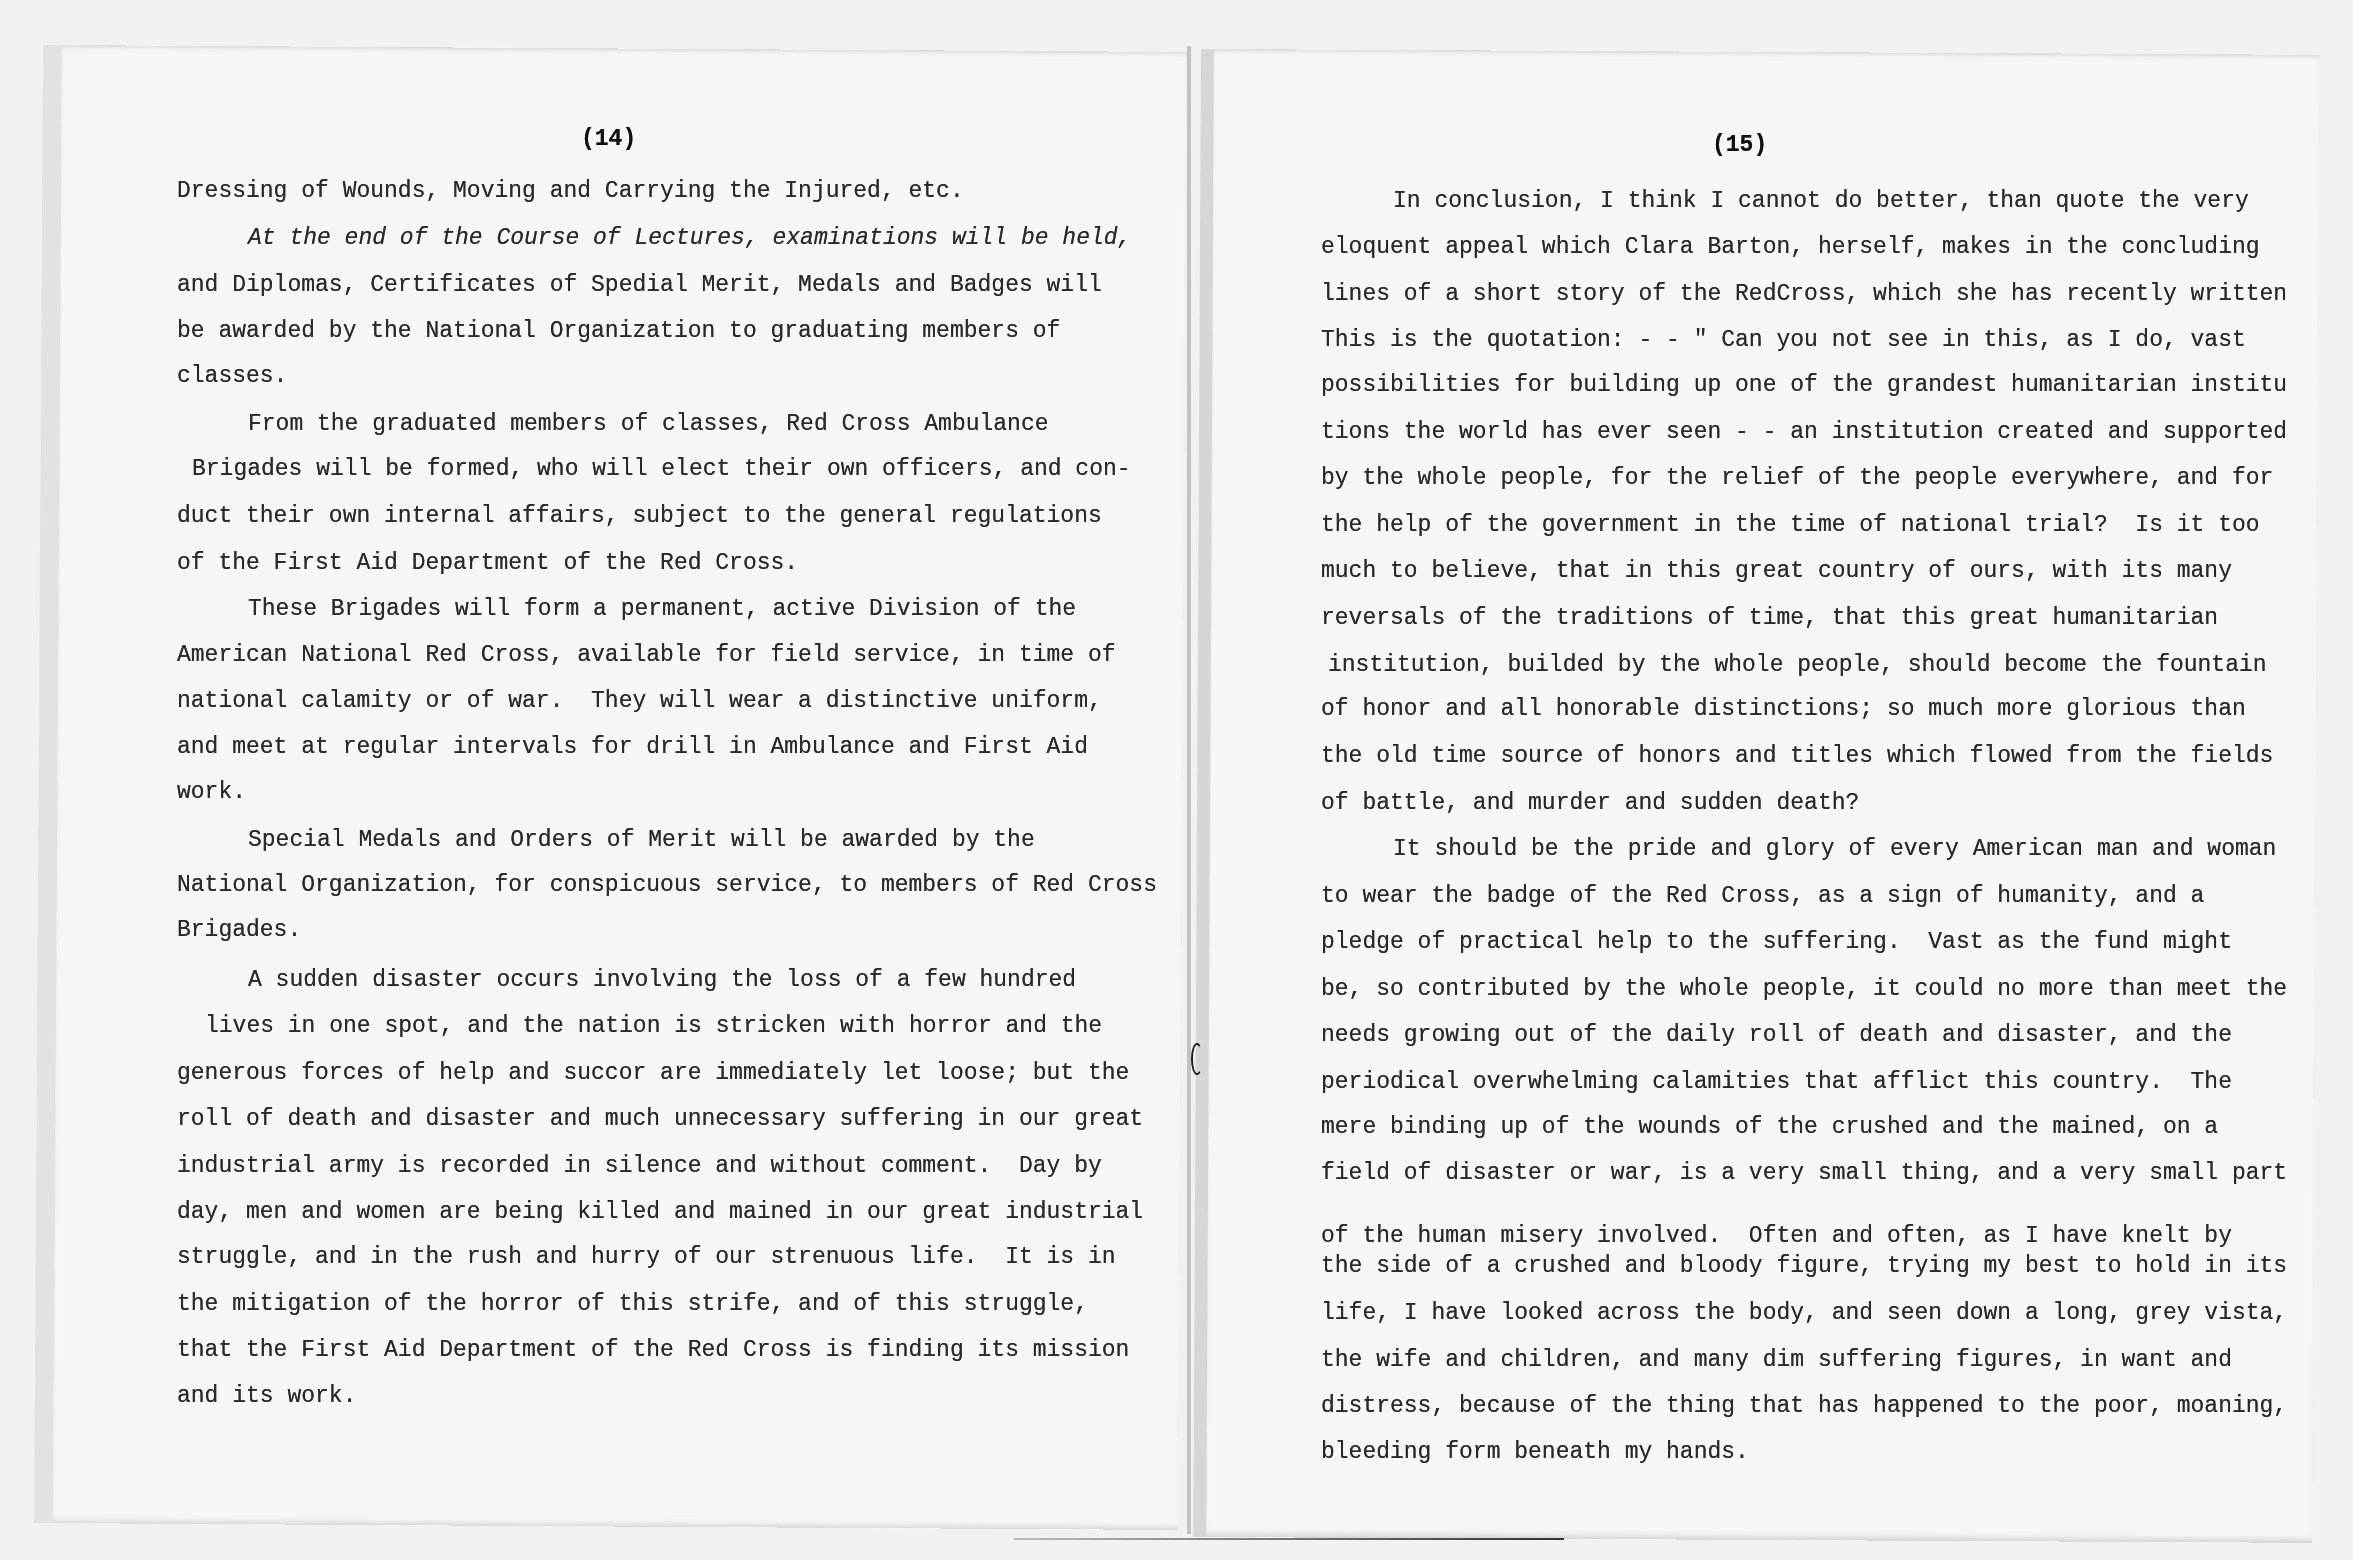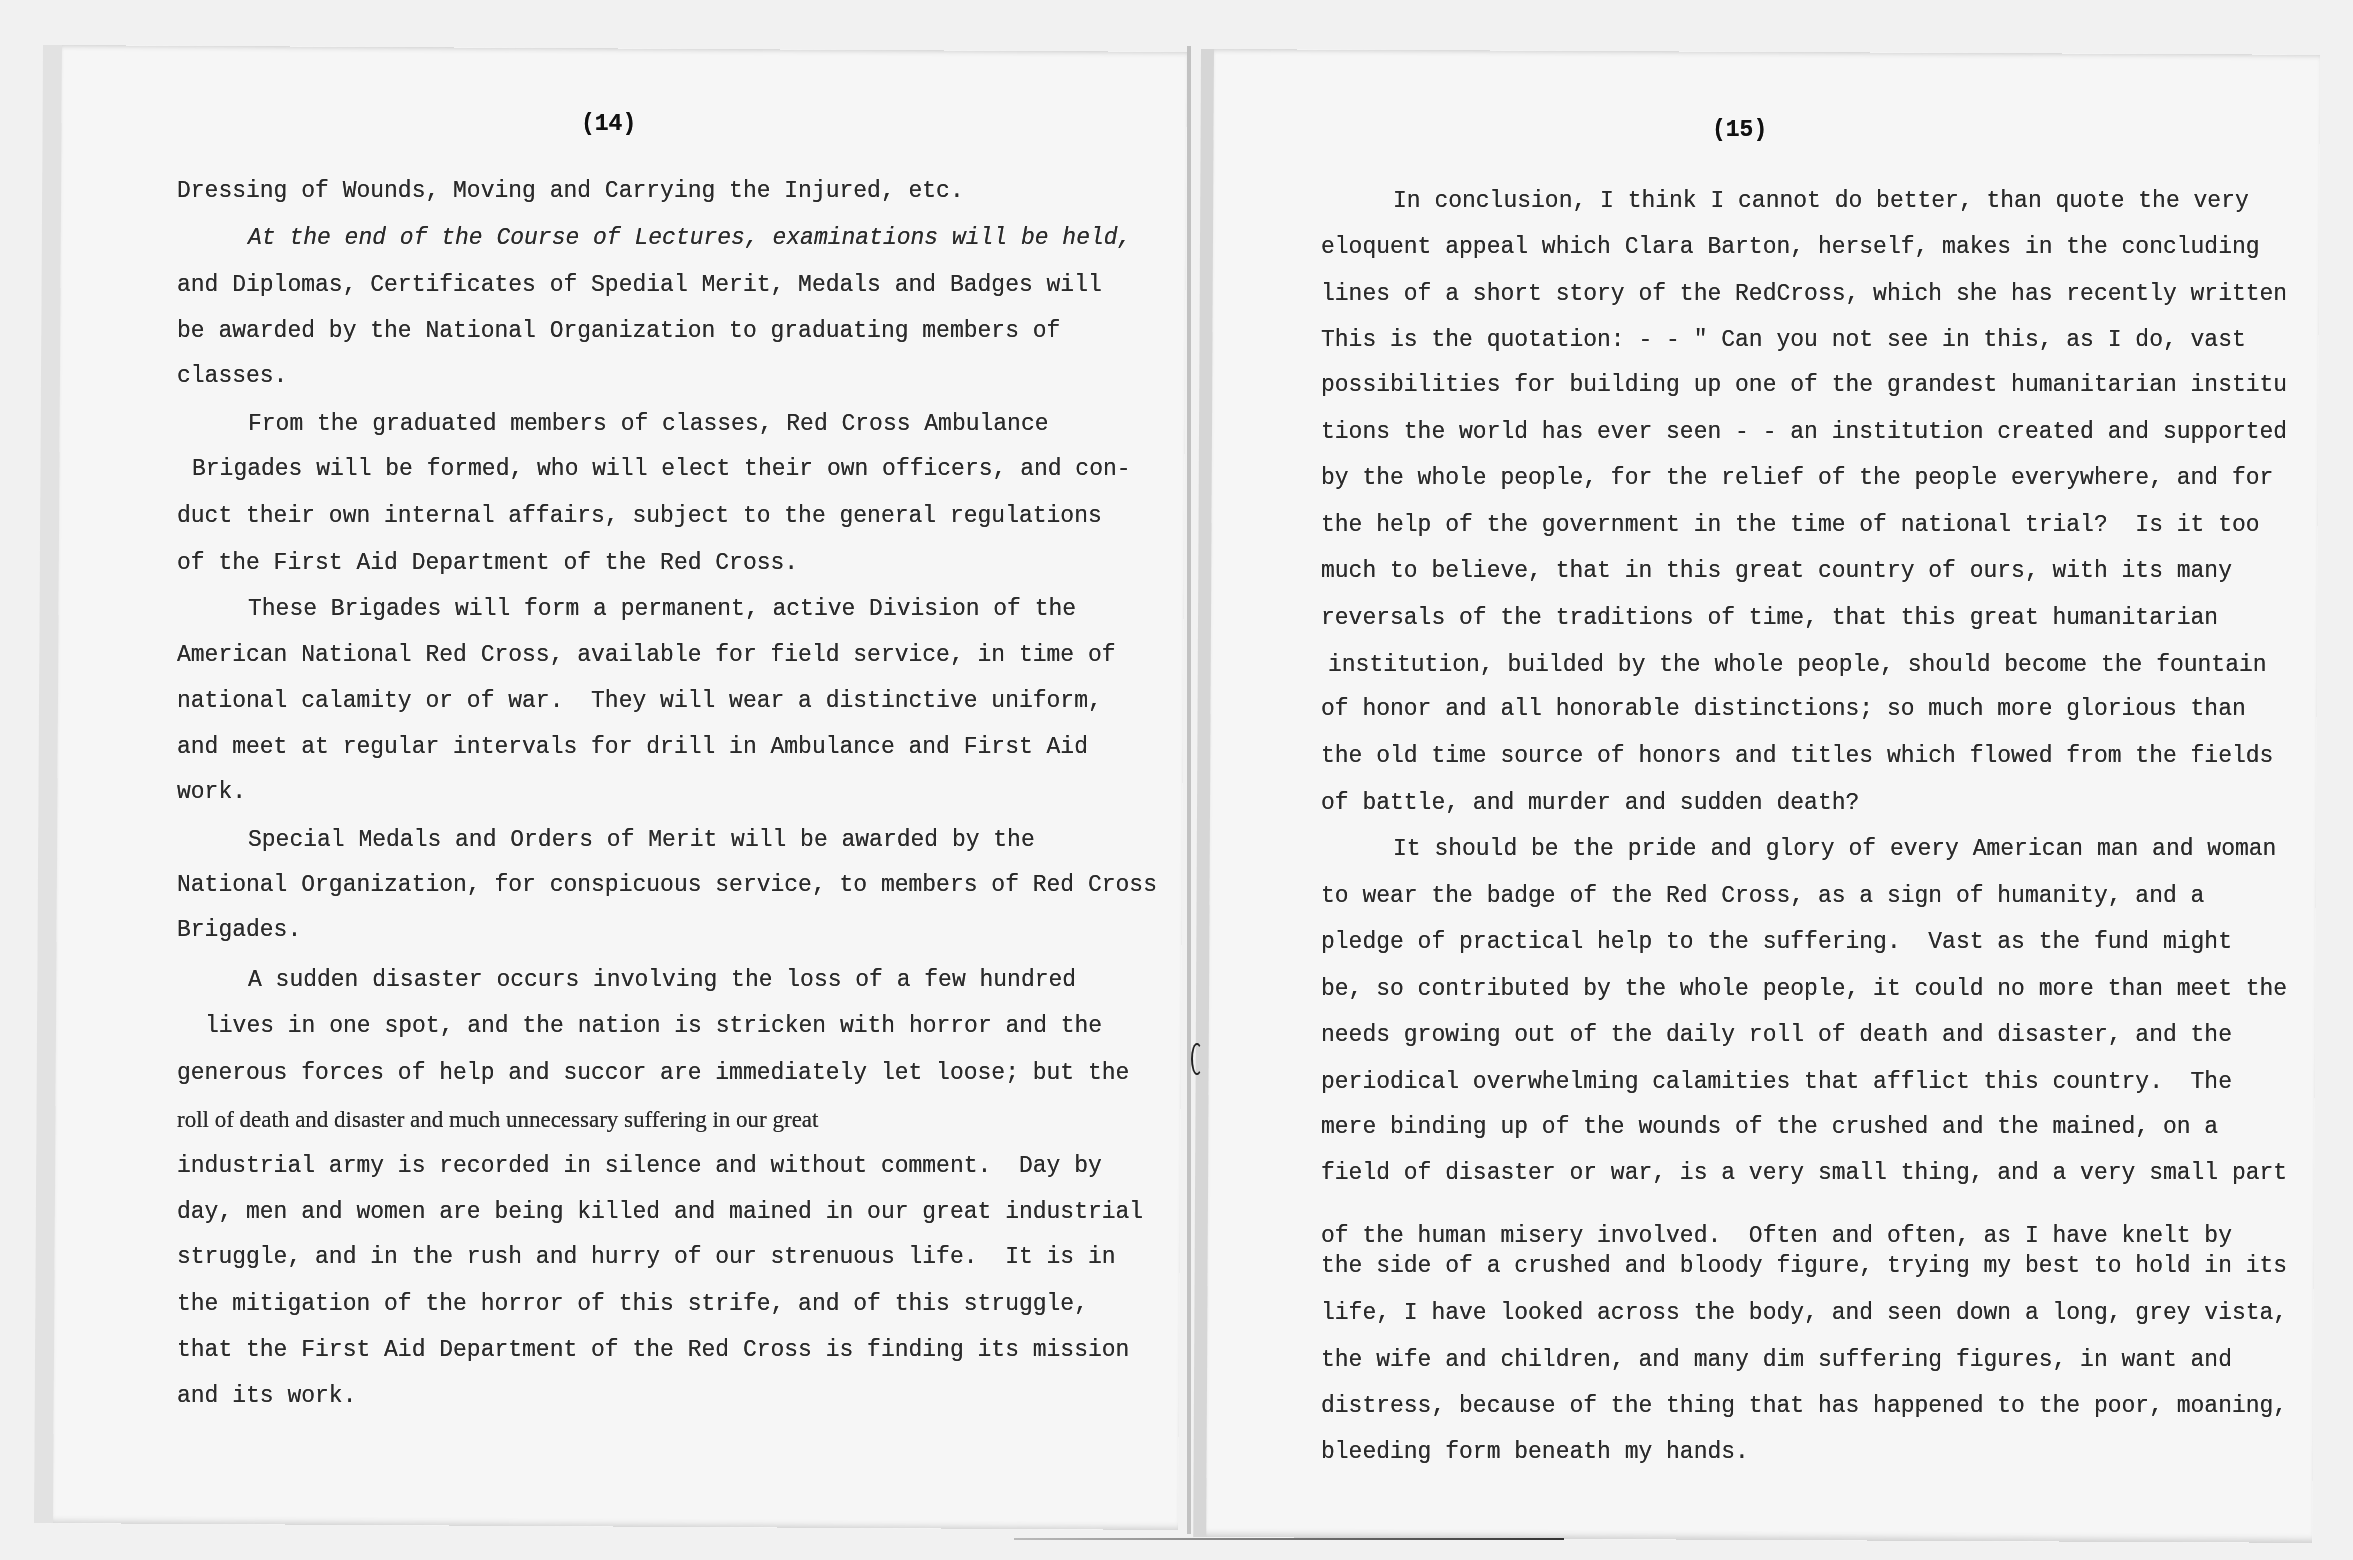--- a/index.html
+++ b/index.html
@@ -35,21 +35,21 @@
   .line {
     position: absolute;
     white-space: pre;
     font-size: 23px;
     line-height: 27px;
     color: #2a2a2a;
     letter-spacing: 0px;
     font-weight: normal;
     text-shadow: 0 0 0.5px #555;
   }
-  .pagenum { font-weight: bold; color: #111; }
+  .pagenum { font-weight: bold; color: #111; margin-top: 15px; }
   .binder-mark {
     position: absolute; left: 1191px; top: 1043px; width: 11.7px; height: 32px;
     border: 2.4px solid #222; border-radius: 50%; border-right-color: transparent;
     box-sizing: border-box;
   }
   .bottom-rule {
     position: absolute; left: 1014px; top: 1538px; width: 550px; height: 1.9px;
     background: linear-gradient(90deg, #bbb, #666 60%, #333);
   }
 </style>
@@ -77,21 +77,21 @@
 <div class="line" style="left:177px;top:642px;">American National Red Cross, available for field service, in time of</div>
 <div class="line" style="left:177px;top:688px;">national calamity or of war.  They will wear a distinctive uniform,</div>
 <div class="line" style="left:177px;top:734px;">and meet at regular intervals for drill in Ambulance and First Aid</div>
 <div class="line" style="left:177px;top:779px;">work.</div>
 <div class="line" style="left:248px;top:827px;">Special Medals and Orders of Merit will be awarded by the</div>
 <div class="line" style="left:177px;top:872px;">National Organization, for conspicuous service, to members of Red Cross</div>
 <div class="line" style="left:177px;top:917px;">Brigades.</div>
 <div class="line" style="left:248px;top:967px;">A sudden disaster occurs involving the loss of a few hundred</div>
 <div class="line" style="left:177px;top:1013px;margin-left:28px;">lives in one spot, and the nation is stricken with horror and the</div>
 <div class="line" style="left:177px;top:1060px;">generous forces of help and succor are immediately let loose; but the</div>
-<div class="line" style="left:177px;top:1106px;font-family:Liberation Serif, serif;">roll of death and disaster and much unnecessary suffering in our great</div>
+<div class="line" style="left:177px;top:1106px;">roll of death and disaster and much unnecessary suffering in our great</div>
 <div class="line" style="left:177px;top:1153px;">industrial army is recorded in silence and without comment.  Day by</div>
 <div class="line" style="left:177px;top:1199px;">day, men and women are being killed and mained in our great industrial</div>
 <div class="line" style="left:177px;top:1244px;">struggle, and in the rush and hurry of our strenuous life.  It is in</div>
 <div class="line" style="left:177px;top:1291px;">the mitigation of the horror of this strife, and of this struggle,</div>
 <div class="line" style="left:177px;top:1337px;text-align:center;">that the First Aid Department of the Red Cross is finding its mission</div>
 <div class="line" style="left:177px;top:1383px;">and its work.</div>
 
 <div class="line pagenum" style="left:1712px;top:117px;">(15)</div>
 
 <div class="line" style="left:1393px;top:188px;">In conclusion, I think I cannot do better, than quote the very</div>

